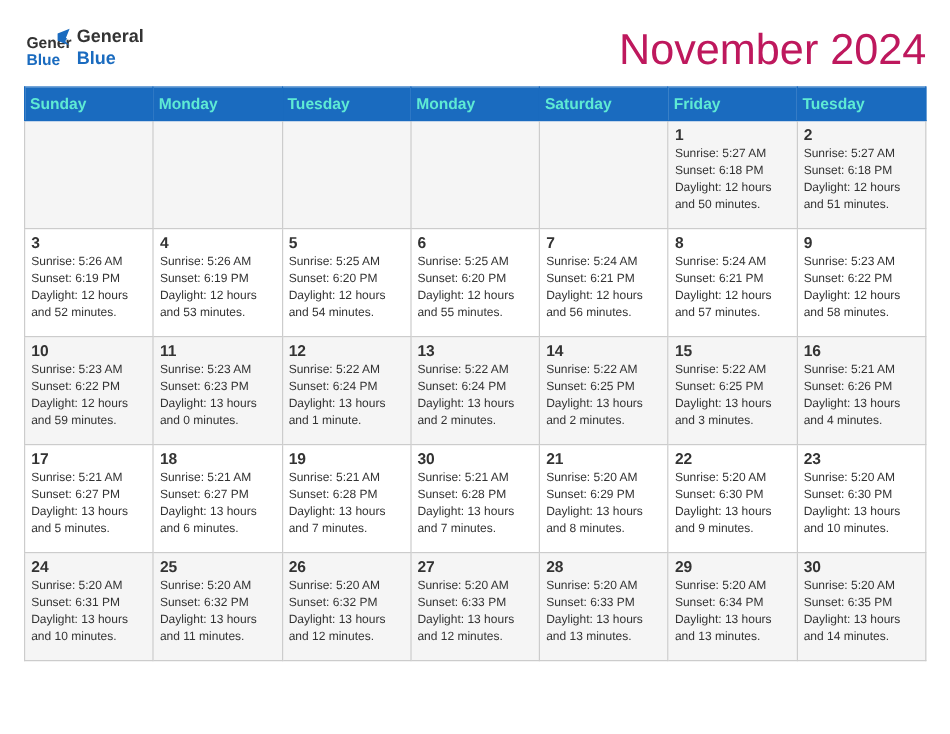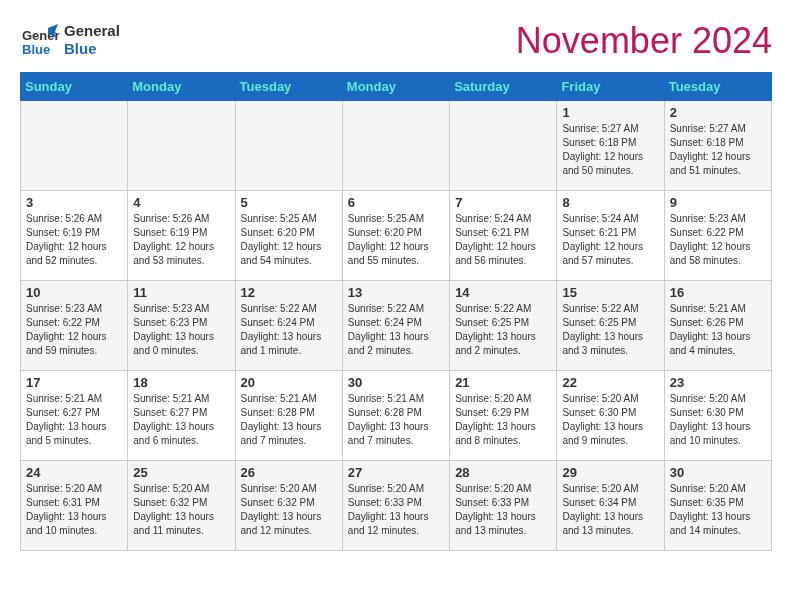--- a/index.html
+++ b/index.html
@@ -243,21 +243,21 @@
 and 5 minutes.</div>
         </td>
         <td>
           <span class="day-number">18</span>
           <div class="day-info" style="white-space: pre-line;">Sunrise: 5:21 AM
 Sunset: 6:27 PM
 Daylight: 13 hours
 and 6 minutes.</div>
         </td>
         <td>
-          <span class="day-number">20</span>
+          <span class="day-number">19</span>
           <div class="day-info" style="white-space: pre-line;">Sunrise: 5:21 AM
 Sunset: 6:28 PM
 Daylight: 13 hours
 and 7 minutes.</div>
         </td>
         <td>
           <span class="day-number">30</span>
           <div class="day-info" style="white-space: pre-line;">Sunrise: 5:21 AM
 Sunset: 6:28 PM
 Daylight: 13 hours

